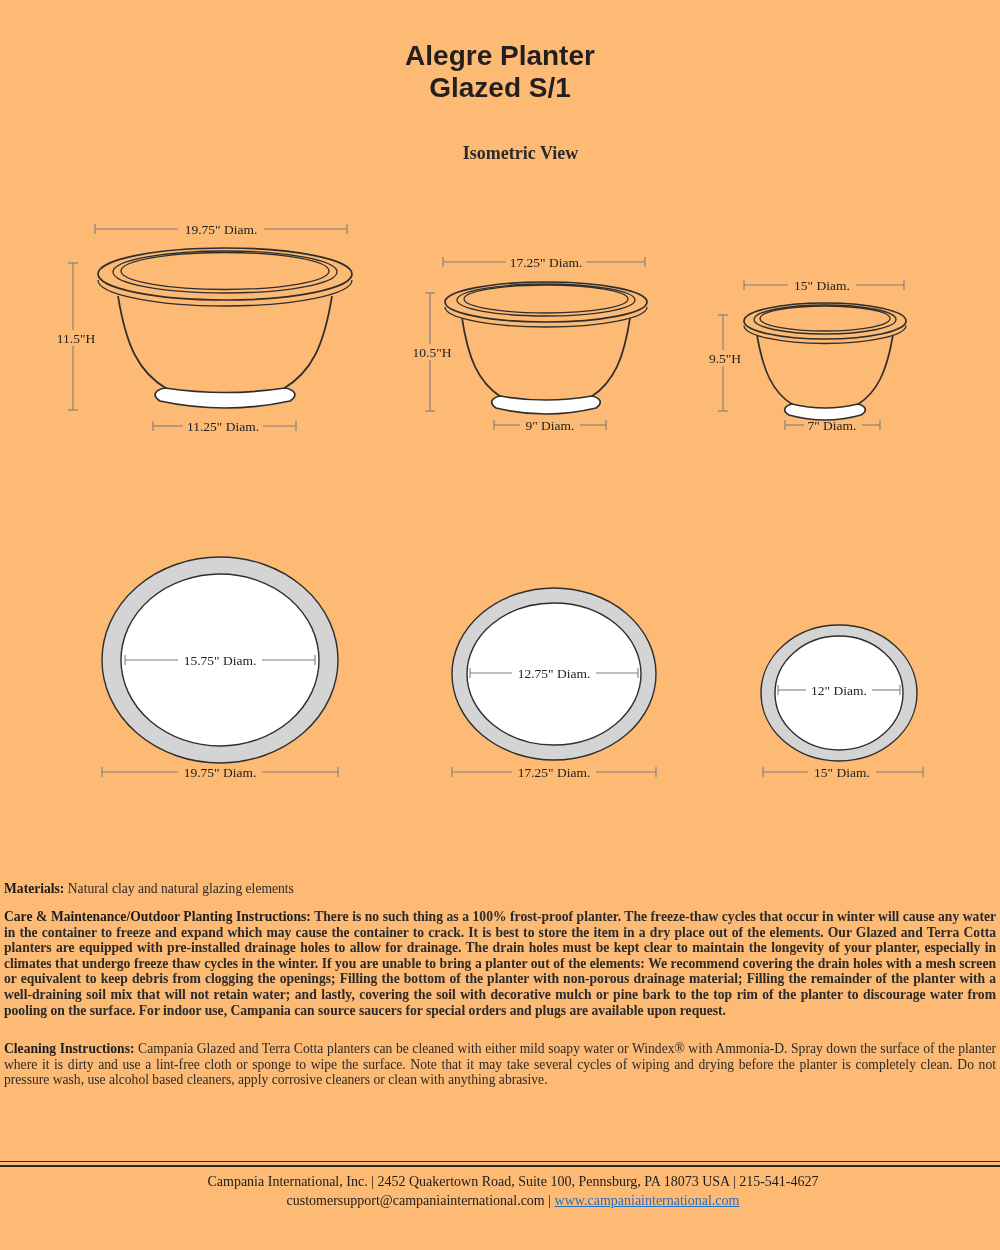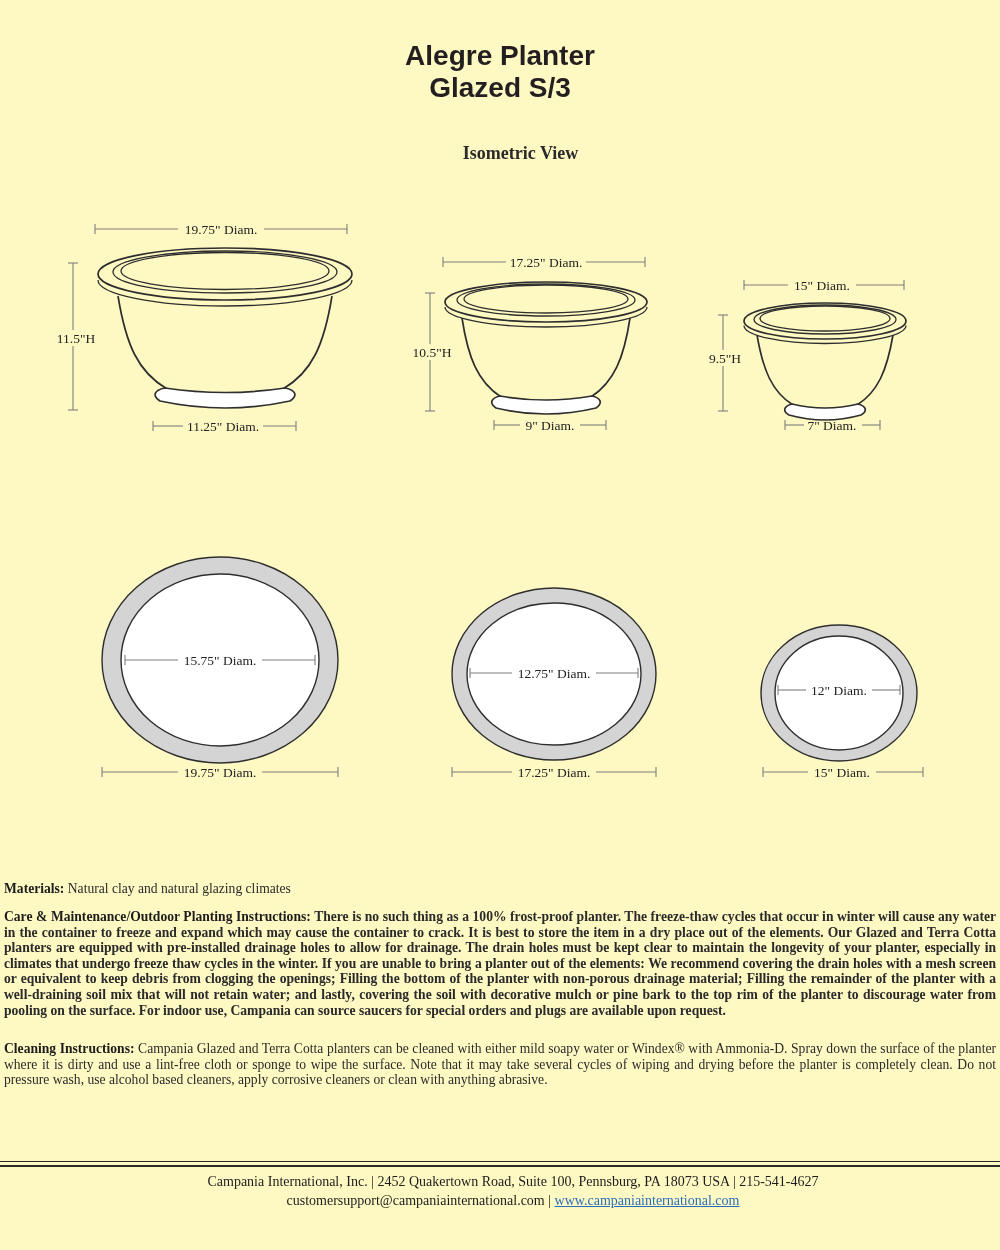--- a/index.html
+++ b/index.html
@@ -6,21 +6,21 @@
     --ink:#1f1f1f;
     --line:#2e2e2e;
     --dim:#7e7e7e;
     --ring:#d4d4d4;
     --link:#2a6ebb;
   }
   *{margin:0;padding:0;box-sizing:border-box;}
   body{background:#888;font-family:"Liberation Serif",serif;}
   .page{
     position:relative;width:1000px;height:1250px;margin:0 auto;
-    background:#fef9c3;color:var(--ink);overflow:hidden;
+    background:#fdba74;color:var(--ink);overflow:hidden;
   }
   .title{
     position:absolute;top:40px;left:0;width:100%;
     text-align:center;font-family:"Liberation Sans",sans-serif;
     font-weight:bold;font-size:28px;line-height:32px;color:#231f20;
   }
   .view-heading{
     position:absolute;left:0;width:100%;text-align:center;
     font-weight:bold;font-size:18px;color:#2a2a2a;padding-left:41px;
   }
@@ -54,21 +54,21 @@
   }
   .footer a{color:var(--link);text-decoration:underline;cursor:pointer;font-family:Liberation Serif, serif;}
 </style>
 </head>
 <body>
 
 <div class="page">
 
   <div class="title">
     <div>Alegre Planter</div>
-    <div>Glazed S/3</div>
+    <div>Glazed S/1</div>
   </div>
 
   <div class="view-heading iso-heading">Isometric View</div>
 
   <svg class="iso-svg" width="1000" height="250" viewBox="0 0 1000 250">
 
     <g>
 
       <g>
         <line class="dimline" x1="95" y1="29" x2="178" y2="29"></line>
@@ -226,21 +226,21 @@
       <g>
         <line class="dimline" x1="763" y1="232" x2="808" y2="232"></line>
         <line class="dimline" x1="876" y1="232" x2="923" y2="232"></line>
         <line class="dimline" x1="763" y1="227" x2="763" y2="237"></line>
         <line class="dimline" x1="923" y1="227" x2="923" y2="237"></line>
         <text class="dimtext" x="842" y="236.5">15" Diam.</text>
       </g>
     </g>
   </svg>
 
-  <p class="textblock mat"><b>Materials:</b> <span>Natural clay and natural glazing climates</span></p>
+  <p class="textblock mat"><b>Materials:</b> <span>Natural clay and natural glazing elements</span></p>
 
   <p class="textblock care"><b>Care &amp; Maintenance/Outdoor Planting Instructions:</b> <span>There is no such thing as a 100% frost-proof planter. The freeze-thaw cycles that occur in winter will cause any water in the container to freeze and expand which may cause the container to crack. It is best to store the item in a dry place out of the elements. Our Glazed and Terra Cotta planters are equipped with pre-installed drainage holes to allow for drainage. The drain holes must be kept clear to maintain the longevity of your planter, especially in climates that undergo freeze thaw cycles in the winter. If you are unable to bring a planter out of the elements: We recommend covering the drain holes with a mesh screen or equivalent to keep debris from clogging the openings; Filling the bottom of the planter with non-porous drainage material; Filling the remainder of the planter with a well-draining soil mix that will not retain water; and lastly, covering the soil with decorative mulch or pine bark to the top rim of the planter to discourage water from pooling on the surface. For indoor use, Campania can source saucers for special orders and plugs are available upon request.</span></p>
 
   <p class="textblock clean"><b>Cleaning Instructions:</b> <span>Campania Glazed and Terra Cotta planters can be cleaned with either mild soapy water or Windex® with Ammonia-D. Spray down the surface of the planter where it is dirty and use a lint-free cloth or sponge to wipe the surface. Note that it may take several cycles of wiping and drying before the planter is completely clean. Do not pressure wash, use alcohol based cleaners, apply corrosive cleaners or clean with anything abrasive.</span></p>
 
   <div class="footer-rule"></div>
   <div class="footer">
     <div>Campania International, Inc. | 2452 Quakertown Road, Suite 100, Pennsburg, PA 18073 USA | 215-541-4627</div>
     <div><span>customersupport@campaniainternational.com</span><span> | </span><a>www.campaniainternational.com</a></div>
   </div>

